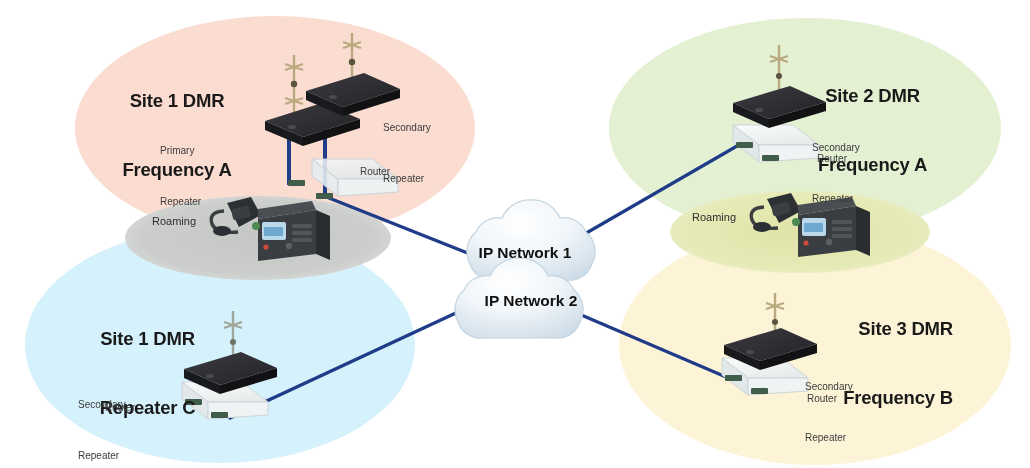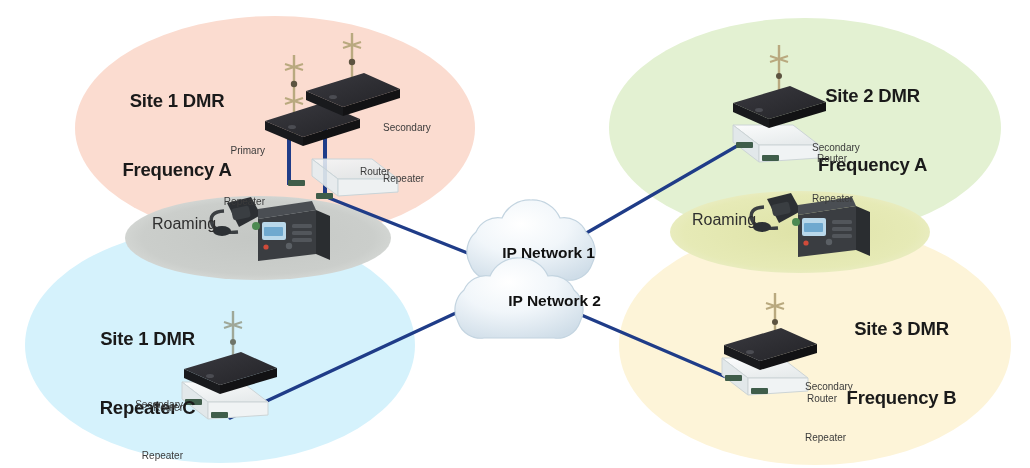--- a/index.html
+++ b/index.html
@@ -12,23 +12,23 @@
   #svg-zones{z-index:1}
   #svg-links{z-index:2}
   #svg-devices{z-index:3}
   .labels{position:absolute;left:0;top:0;width:1030px;height:468px;z-index:4}
   .lbl{position:absolute;white-space:pre;color:#231f20;}
   .site-title{
     font-weight:bold;font-size:18.5px;line-height:23px;
     text-align:center;color:#1a1a1a;letter-spacing:-0.2px;
   }
   .dev-label{font-size:10px;line-height:17px;color:#3b3b3b;}
-  .dev-label.r{text-align:right;}
-  .roam-label{font-size:16px;color:#2e2e2e;}
-  .cloud-label{font-weight:bold;font-size:15.5px;color:#111111;text-align:right;}
+  .dev-label.r{}
+  .roam-label{font-size:11px;color:#2e2e2e;}
+  .cloud-label{font-weight:bold;font-size:15.5px;color:#111111;text-align:center;}
 </style>
 </head>
 <body>
 
 <div id="stage">
 
   <svg class="layer" id="svg-zones" viewBox="0 0 1030 468">
     <defs>
       <radialGradient id="gRoamL" cx="50%" cy="50%" r="62%">
         <stop offset="0%" stop-color="#c4c7c4"></stop>
@@ -291,21 +291,21 @@
     <div class="lbl site-title" style="left:775px;top:38px;width:195px;">
       <div>Site 2 DMR</div>
       <div>Frequency A</div>
     </div>
     <div class="lbl dev-label" style="left:812px;top:105px;width:110px;">
       <div>Secondary</div>
       <div>Repeater</div>
     </div>
     <div class="lbl dev-label" style="left:817px;top:150px;width:80px;">Router</div>
 
-    <div class="lbl site-title" style="left:804px;top:271px;width:195px;">
+    <div class="lbl site-title" style="left:758px;top:271px;width:195px;text-align:right;">
       <div>Site 3 DMR</div>
       <div>Frequency B</div>
     </div>
     <div class="lbl dev-label" style="left:805px;top:344px;width:110px;">
       <div>Secondary</div>
       <div>Repeater</div>
     </div>
     <div class="lbl dev-label" style="left:807px;top:390px;width:80px;">Router</div>
 
     <div class="lbl site-title" style="left:50px;top:281px;width:195px;">

